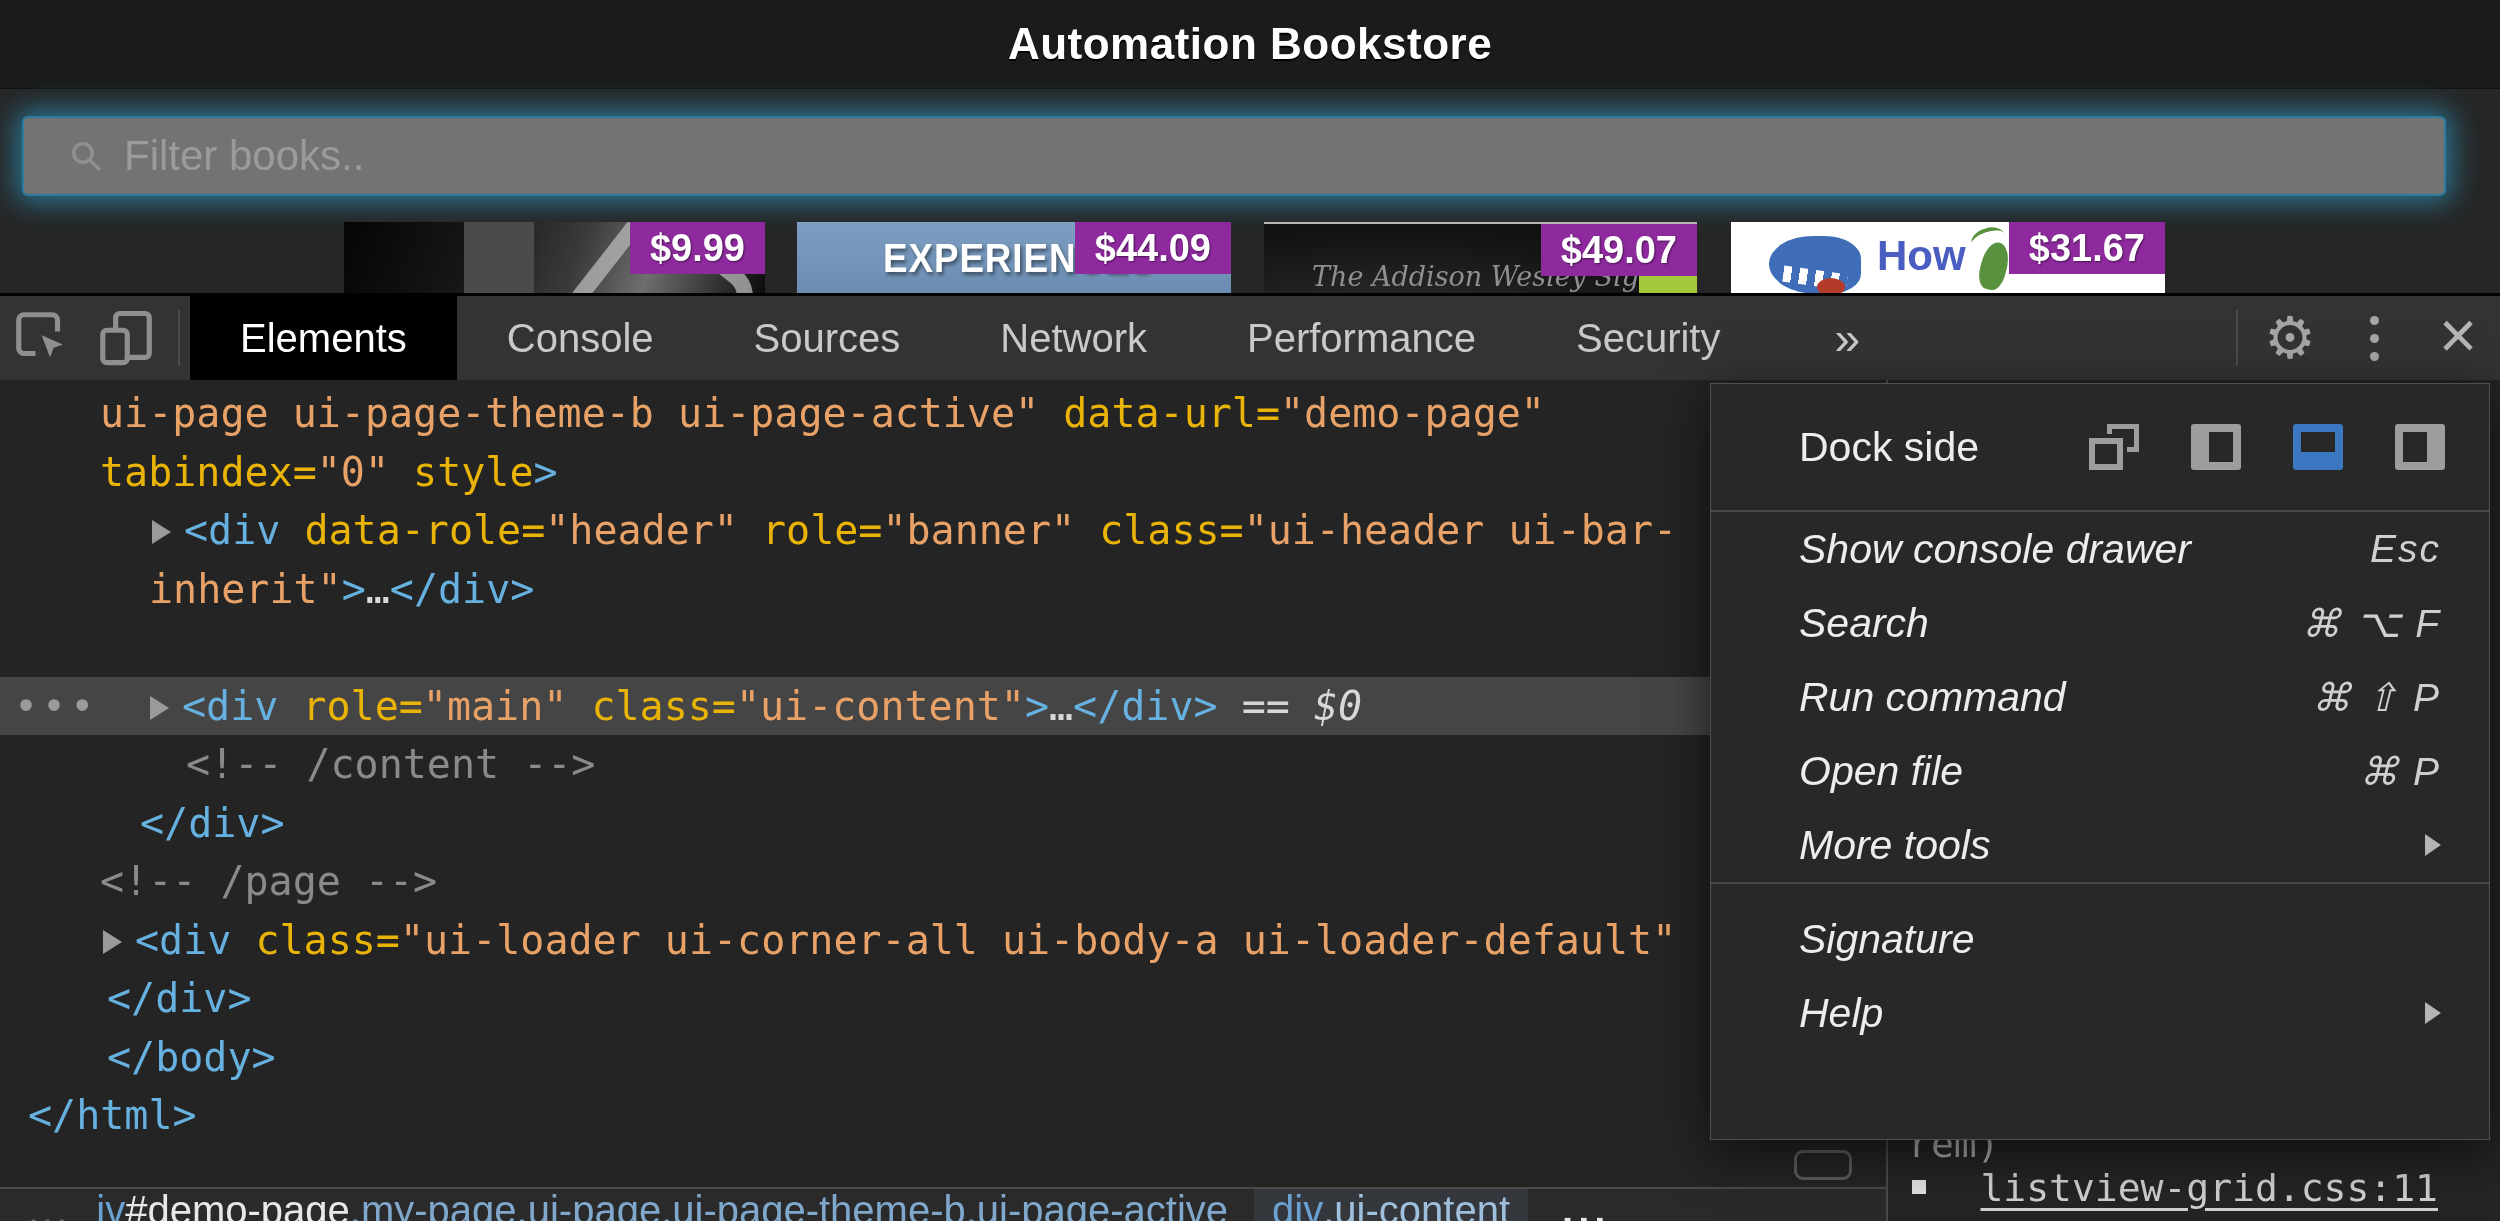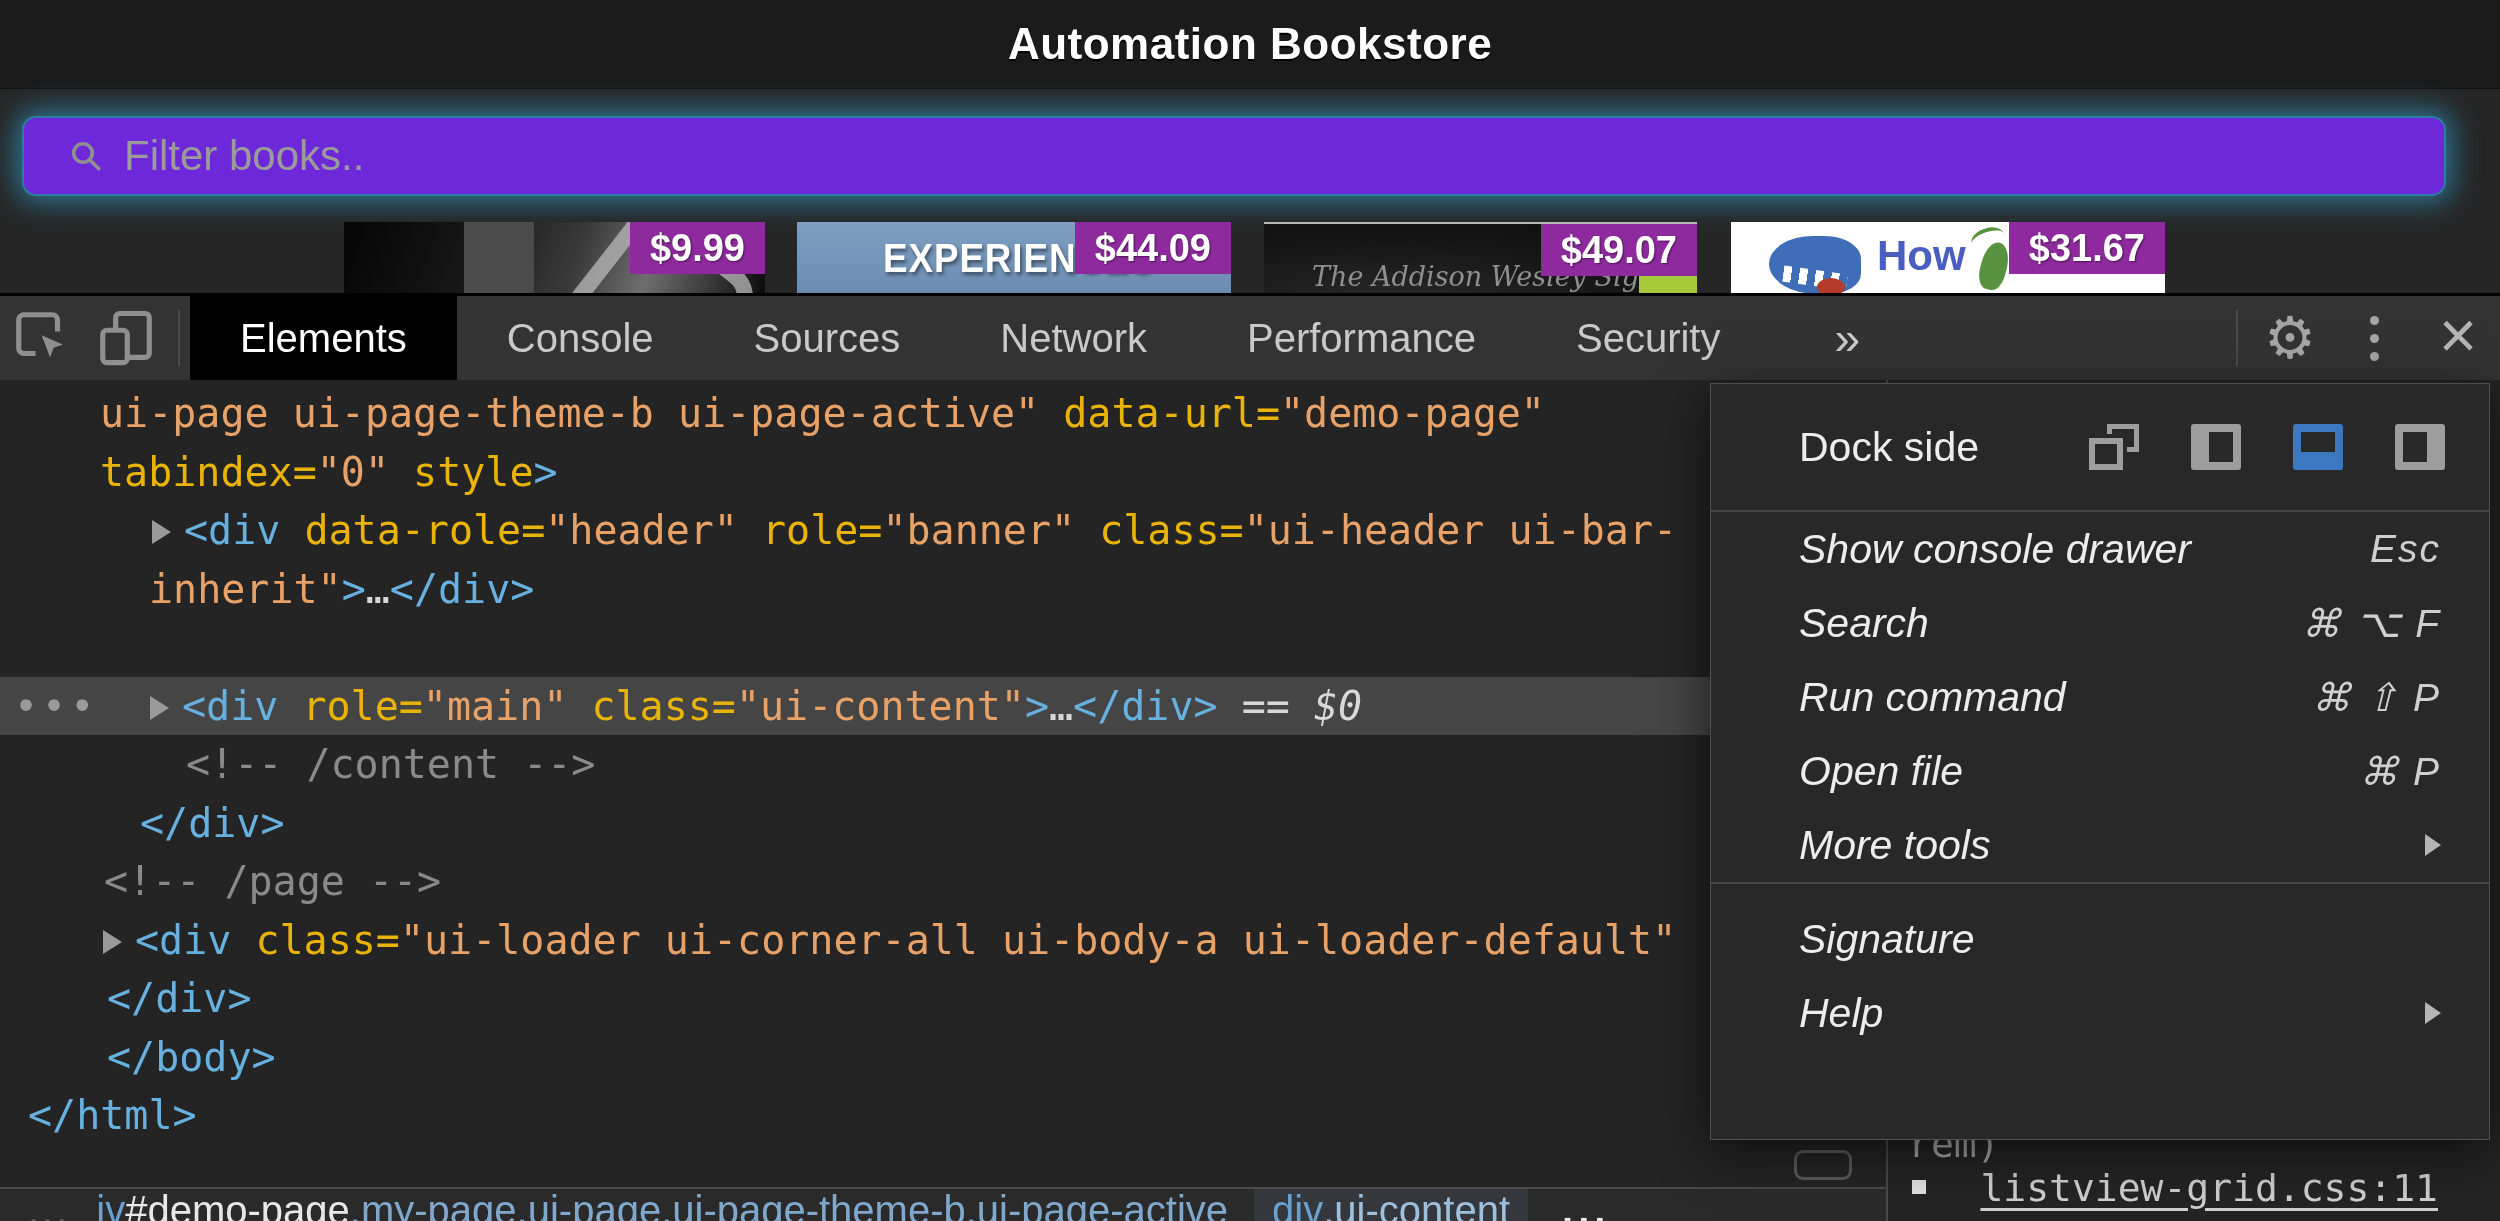--- a/index.html
+++ b/index.html
@@ -4,22 +4,22 @@
 <style>
   html,body{margin:0;padding:0;background:#111;}
   #stage{position:relative;width:2500px;height:1221px;overflow:hidden;background:#262626;
          font-family:"Liberation Sans",sans-serif;-webkit-font-smoothing:antialiased;}
 
   
   .site-header{position:absolute;left:0;top:0;width:2500px;height:88px;background:#1b1b1b;
                border-bottom:1px solid #121212;display:flex;align-items:center;justify-content:center;}
   .site-title{color:#ffffff;font-size:44px;font-weight:bold;text-shadow:0 2px 0 #000;letter-spacing:.5px;}
 
-  .search-wrap{position:absolute;left:22px;top:116px;width:2420px;height:76px;background:#6d28d9;
-               border:2px solid #2a7da0;border-radius:14px;box-shadow:0 0 28px 6px rgba(47,147,187,.75);
+  .search-wrap{position:absolute;left:22px;top:116px;width:2420px;height:76px;background:#737373;
+               border:2px solid #2a7da0;border-radius:6px;box-shadow:0 0 28px 6px rgba(47,147,187,.75);
                display:flex;align-items:center;}
   .search-icon{margin-left:44px;flex:0 0 auto;display:flex;}
   .search-input{flex:1;background:transparent;border:none;outline:none;color:#dddddd;
                 font-size:42px;font-family:"Liberation Sans",sans-serif;margin-left:18px;margin-right:30px;}
   .search-input::placeholder{color:#9b9b9b;}
 
   .books{position:absolute;left:0;top:222px;width:2500px;height:74px;}
   .book{position:absolute;top:0;height:74px;overflow:hidden;}
   .price-badge{position:absolute;top:0;right:0;height:52px;line-height:52px;padding:0 20px;
                background:#8e2a9e;color:#fff;font-size:38px;font-weight:bold;text-shadow:1px 1px 2px rgba(0,0,0,.5);}
@@ -210,21 +210,21 @@
 
     <div class="elements-pane" id="elements-pane">
       <div class="hscroll-thumb"></div>
     <div class="code-line" style="top: 4px; padding-left: 100px;"><span class="seg-val">ui-page ui-page-theme-b ui-page-active"</span><span class="seg-attr"> data-url=</span><span class="seg-val">"demo-page"</span></div>
         <div class="code-line" style="top: 62.5px; padding-left: 100px;"><span class="seg-attr">tabindex=</span><span class="seg-val">"0"</span><span class="seg-attr"> style</span><span class="seg-tag">&gt;</span></div>
         <div class="code-line" style="top: 121px; padding-left: 152px;"><span class="tri"></span><span class="seg-tag">&lt;div</span><span class="seg-attr"> data-role=</span><span class="seg-val">"header"</span><span class="seg-attr"> role=</span><span class="seg-val">"banner"</span><span class="seg-attr"> class=</span><span class="seg-val">"ui-header ui-bar-</span></div>
         <div class="code-line" style="top: 179.5px; padding-left: 149px;"><span class="seg-val">inherit"</span><span class="seg-tag">&gt;</span><span class="seg-plain">…</span><span class="seg-tag">&lt;/div&gt;</span></div>
         <div class="code-line sel" style="top: 296.5px; padding-left: 150px;"><span class="gutter-dots">•••</span><span class="tri"></span><span class="seg-tag">&lt;div</span><span class="seg-attr"> role=</span><span class="seg-val">"main"</span><span class="seg-attr"> class=</span><span class="seg-val">"ui-content"</span><span class="seg-tag">&gt;</span><span class="seg-plain">…</span><span class="seg-tag">&lt;/div&gt;</span><span class="seg-eq"> == $0</span></div>
         <div class="code-line" style="top: 355px; padding-left: 186px;"><span class="seg-com">&lt;!-- /content --&gt;</span></div>
         <div class="code-line" style="top: 413.5px; padding-left: 140px;"><span class="seg-tag">&lt;/div&gt;</span></div>
-        <div class="code-line" style="top: 472px; padding-left: 76px; margin-left: 28px;"><span class="seg-com">&lt;!-- /page --&gt;</span></div>
+        <div class="code-line" style="top: 472px; padding-left: 100px;"><span class="seg-com">&lt;!-- /page --&gt;</span></div>
         <div class="code-line" style="top: 530.5px; padding-left: 103px;"><span class="tri"></span><span class="seg-tag">&lt;div</span><span class="seg-attr"> class=</span><span class="seg-val">"ui-loader ui-corner-all ui-body-a ui-loader-default"</span></div>
         <div class="code-line" style="top: 589px; padding-left: 107px;"><span class="seg-tag">&lt;/div&gt;</span></div>
         <div class="code-line" style="top: 647.5px; padding-left: 107px;"><span class="seg-tag">&lt;/body&gt;</span></div>
         <div class="code-line" style="top: 706px; padding-left: 28px;"><span class="seg-tag">&lt;/html&gt;</span></div>
       </div>
 
     <div class="crumb-bar">
       <span class="crumb-scroll-dots">...</span>
       <span class="crumb-main" id="crumb-main"><span class="cr-n">iv</span><span class="cr-i">#demo-page</span><span class="cr-c">.my-page.ui-page.ui-page-theme-b.ui-page-active</span></span>
       <span class="crumb-tile" id="crumb-selected">

